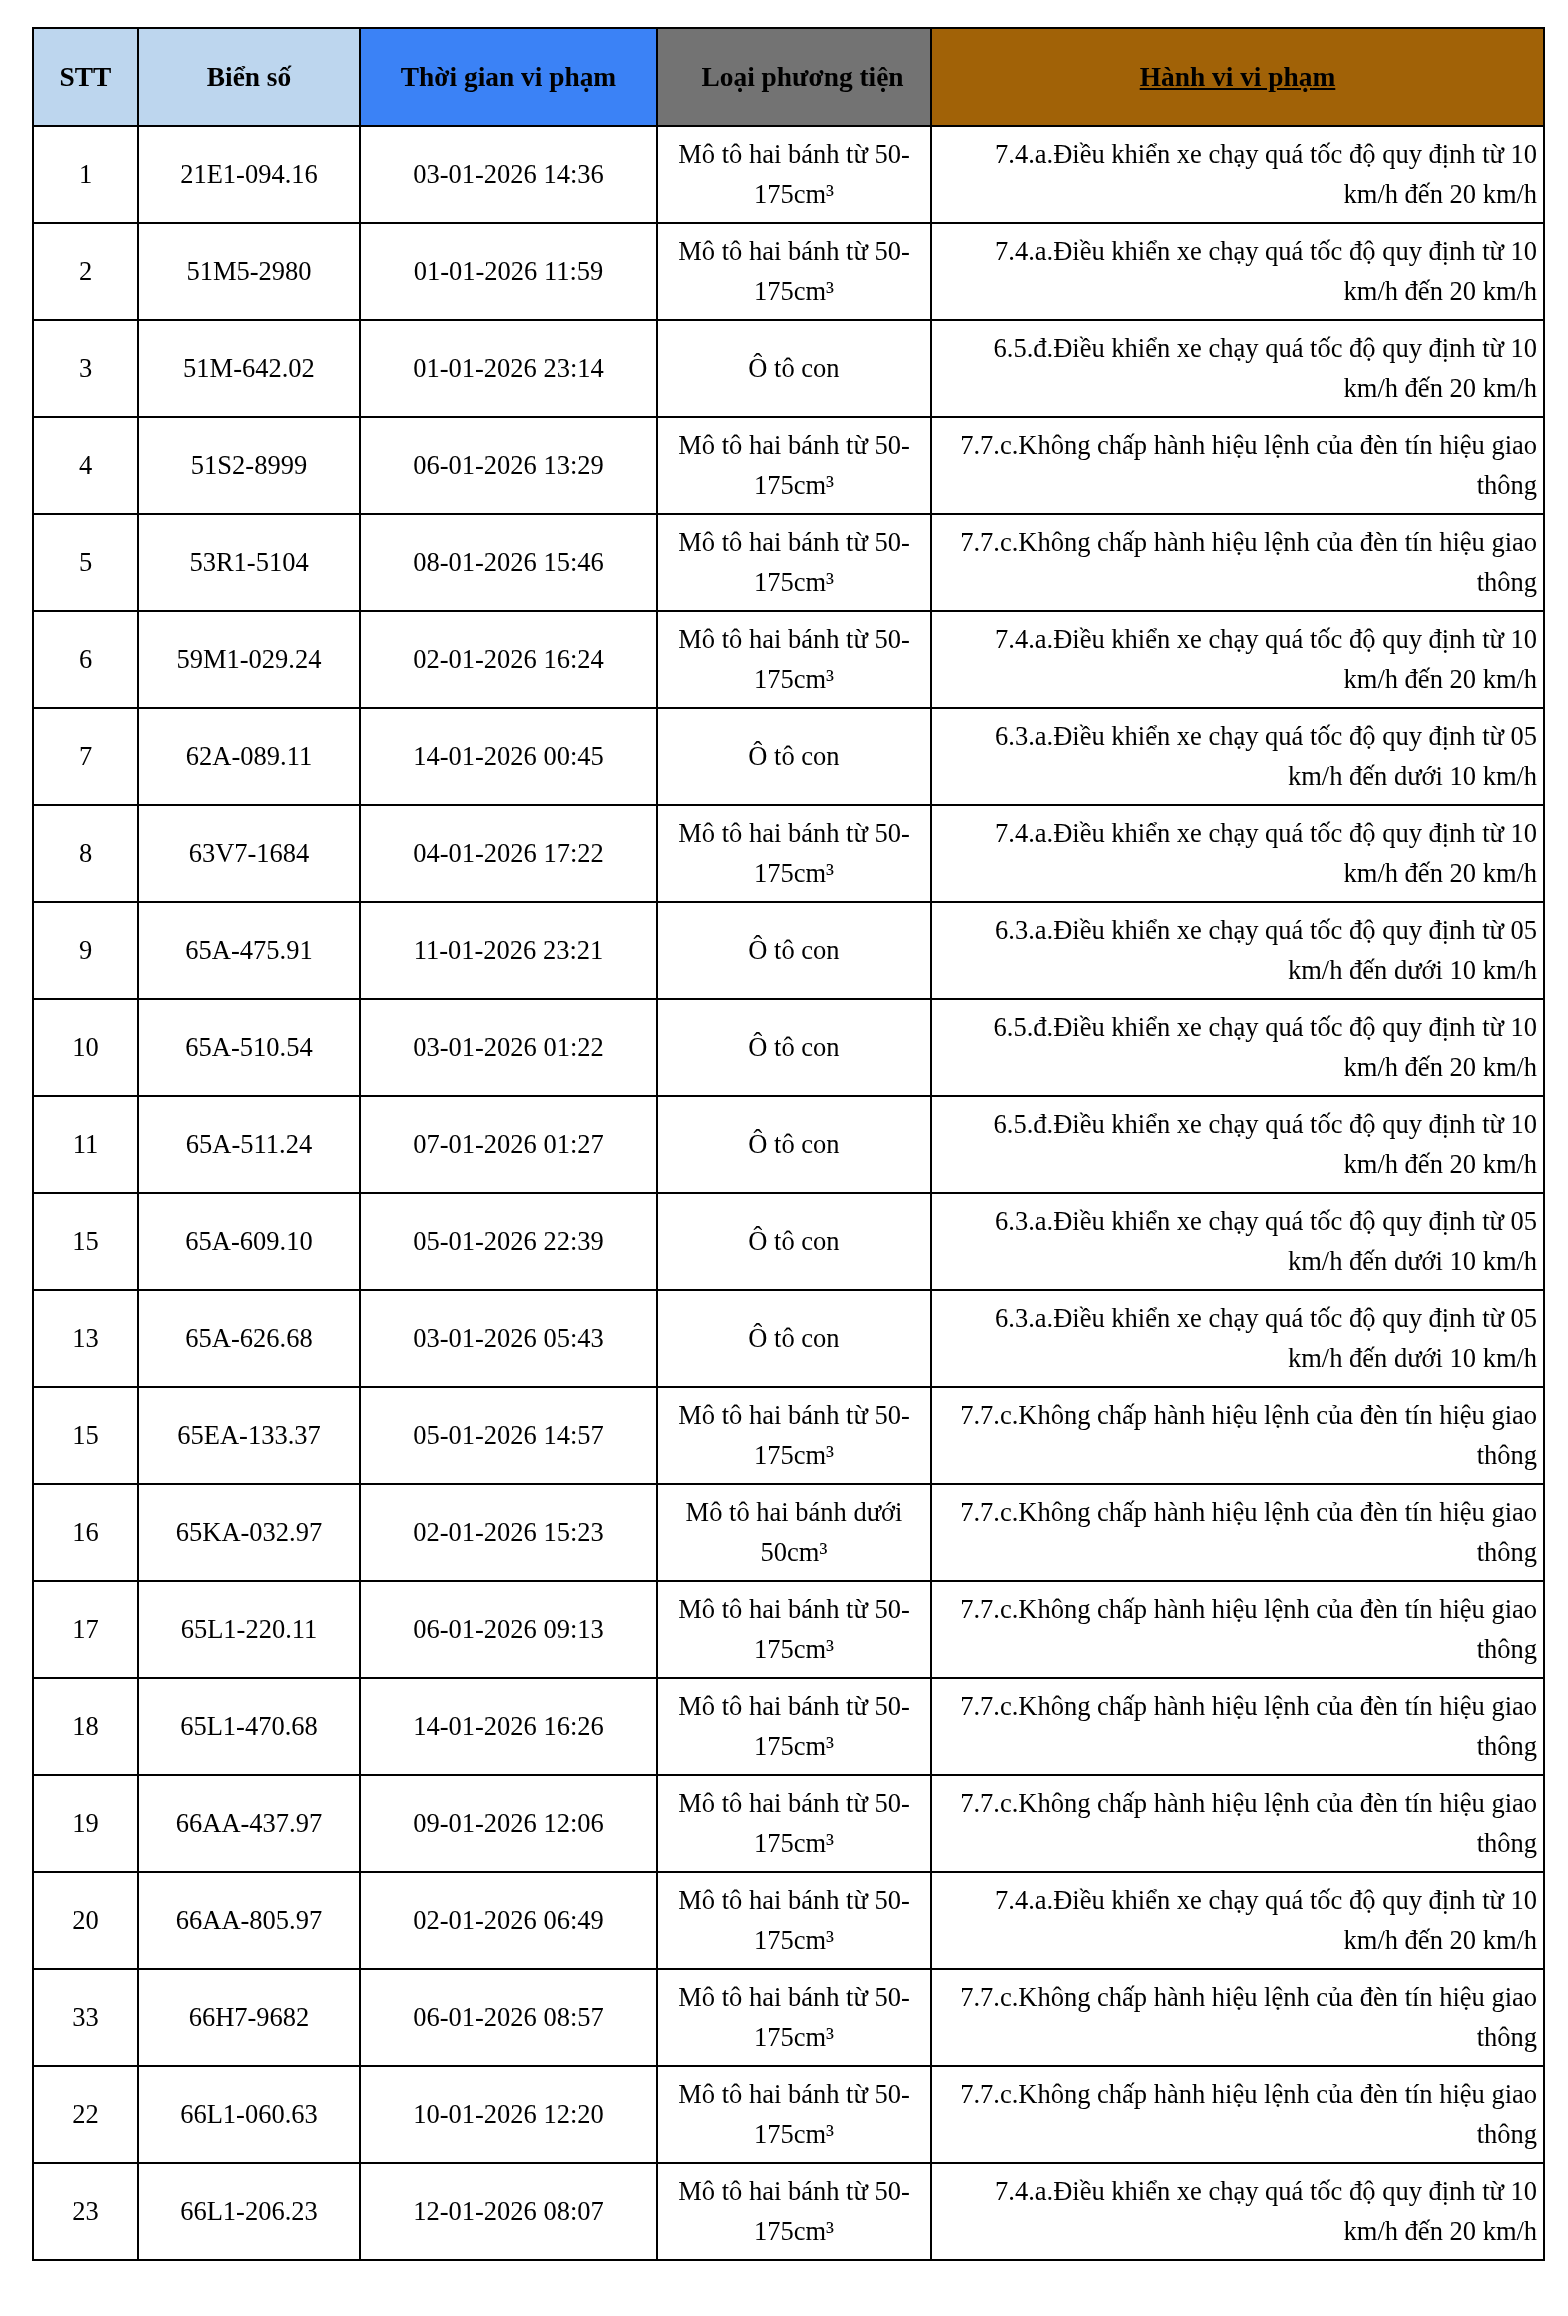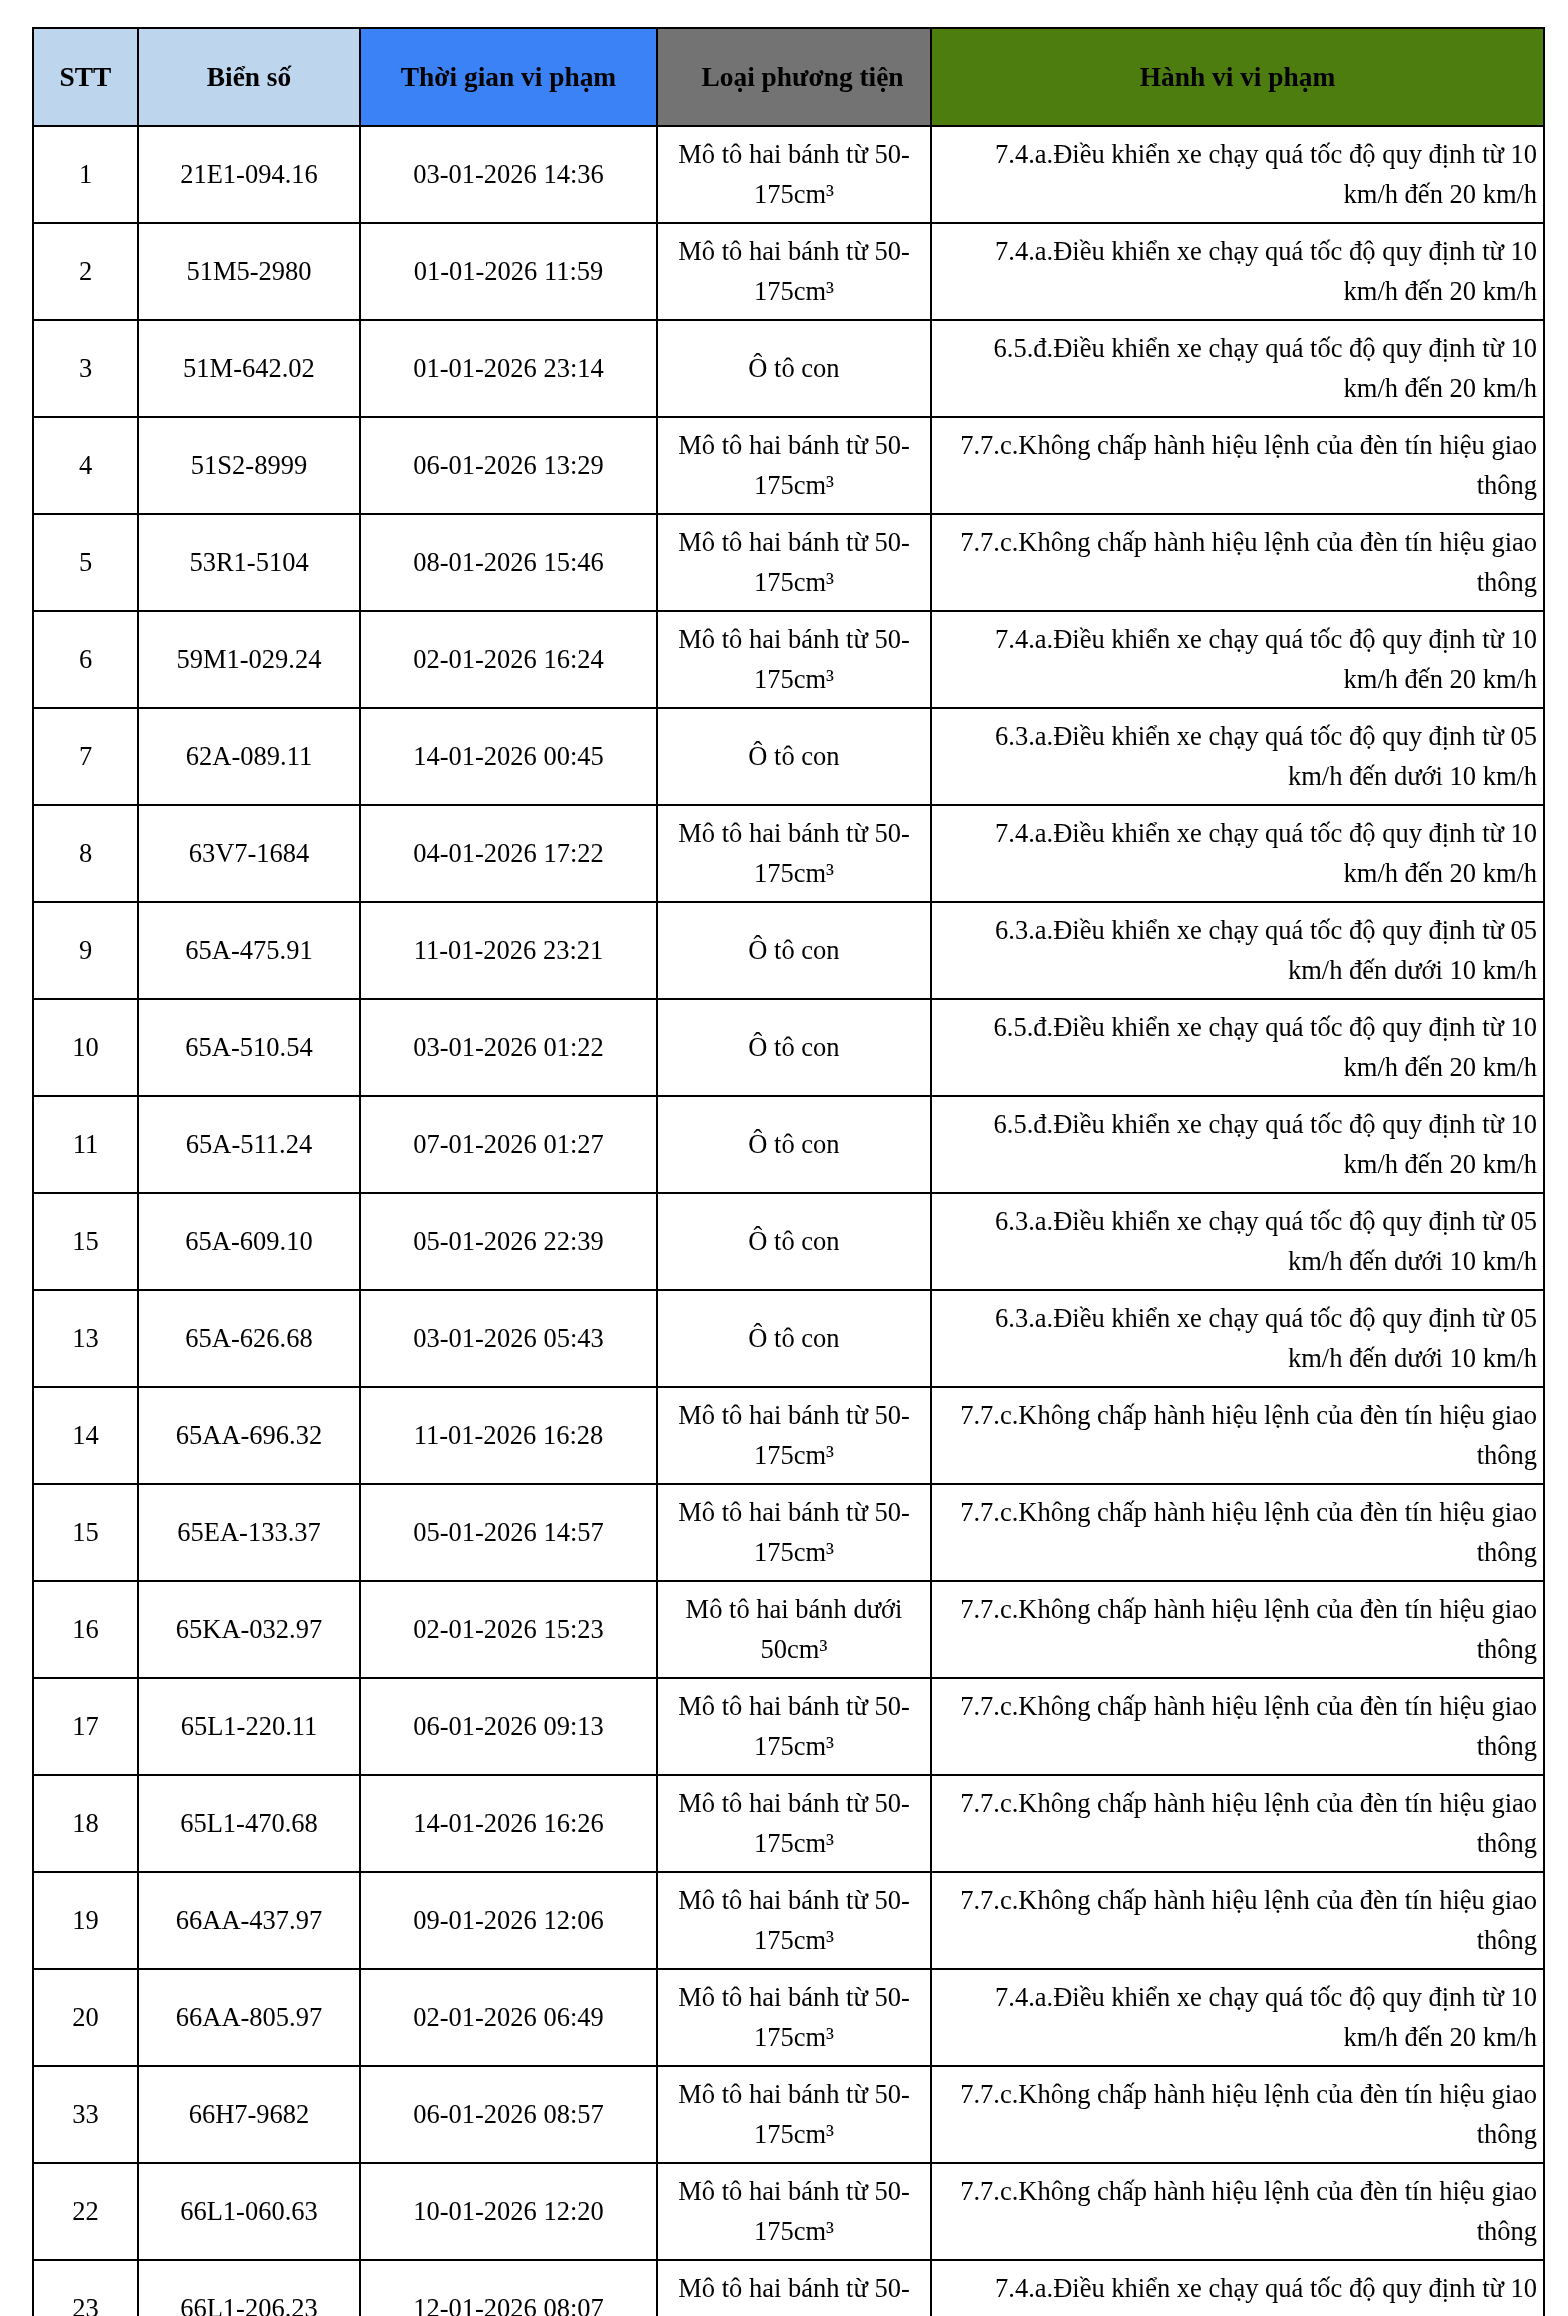--- a/index.html
+++ b/index.html
@@ -54,21 +54,21 @@
     <col style="width:297px">
     <col style="width:274px">
     <col style="width:613px">
   </colgroup>
   <thead>
     <tr>
         <th style="background: rgb(189, 214, 238);">STT</th>
         <th style="background: rgb(189, 214, 238);">Biển số</th>
         <th style="background: #3b82f6;">Thời gian vi phạm</th>
         <th style="background: #737373; padding-left: 21px;">Loại phương tiện</th>
-        <th style="background: #4d7c0f;">Hành vi vi phạm</th>
+        <th style="background: #a16207; text-decoration: underline;">Hành vi vi phạm</th>
       </tr>
   </thead>
   <tbody>
       <tr>
         <td class="col-0">1</td>
         <td class="col-1">21E1-094.16</td>
         <td class="col-2">03-01-2026 14:36</td>
         <td class="col-3">Mô tô hai bánh từ 50-175cm³</td>
         <td class="col-4">7.4.a.Điều khiển xe chạy quá tốc độ quy định từ 10 km/h đến 20 km/h</td>
       </tr>
@@ -148,27 +148,20 @@
         <td class="col-2">05-01-2026 22:39</td>
         <td class="col-3">Ô tô con</td>
         <td class="col-4">6.3.a.Điều khiển xe chạy quá tốc độ quy định từ 05 km/h đến dưới 10 km/h</td>
       </tr>
       <tr>
         <td class="col-0">13</td>
         <td class="col-1">65A-626.68</td>
         <td class="col-2">03-01-2026 05:43</td>
         <td class="col-3">Ô tô con</td>
         <td class="col-4">6.3.a.Điều khiển xe chạy quá tốc độ quy định từ 05 km/h đến dưới 10 km/h</td>
-      </tr>
-      <tr>
-        <td class="col-0">14</td>
-        <td class="col-1">65AA-696.32</td>
-        <td class="col-2">11-01-2026 16:28</td>
-        <td class="col-3">Mô tô hai bánh từ 50-175cm³</td>
-        <td class="col-4">7.7.c.Không chấp hành hiệu lệnh của đèn tín hiệu giao thông</td>
       </tr>
       <tr>
         <td class="col-0">15</td>
         <td class="col-1">65EA-133.37</td>
         <td class="col-2">05-01-2026 14:57</td>
         <td class="col-3">Mô tô hai bánh từ 50-175cm³</td>
         <td class="col-4">7.7.c.Không chấp hành hiệu lệnh của đèn tín hiệu giao thông</td>
       </tr>
       <tr>
         <td class="col-0">16</td>

